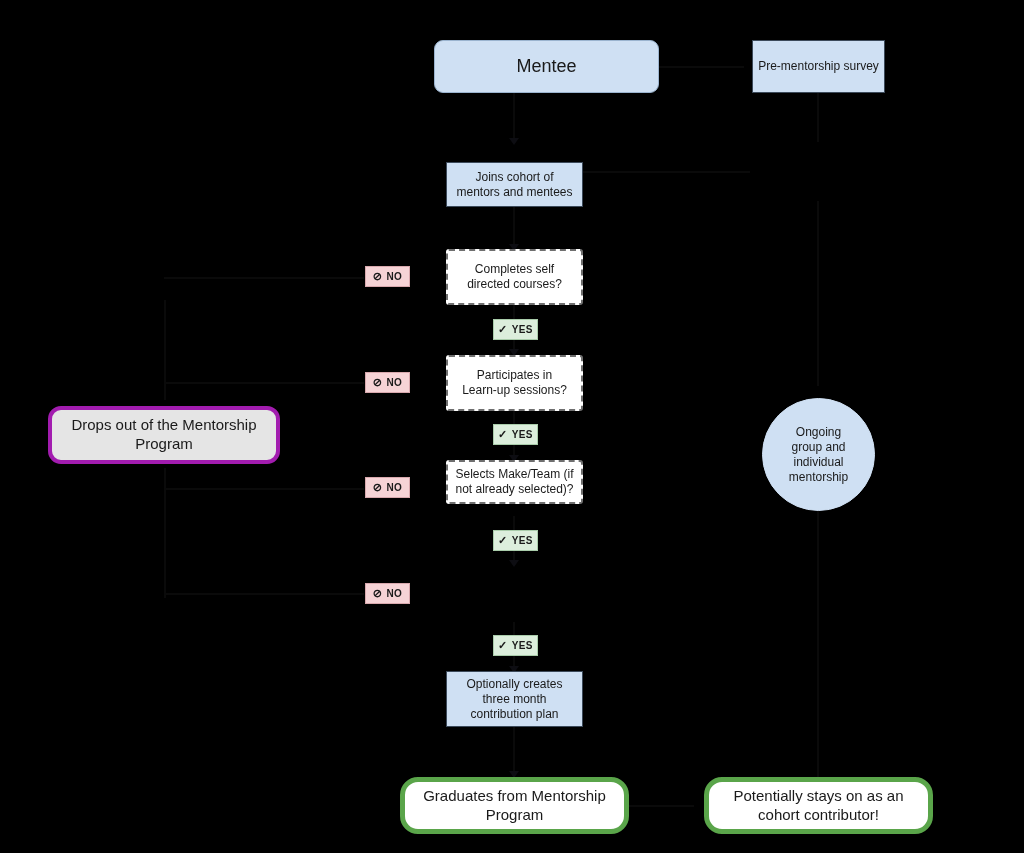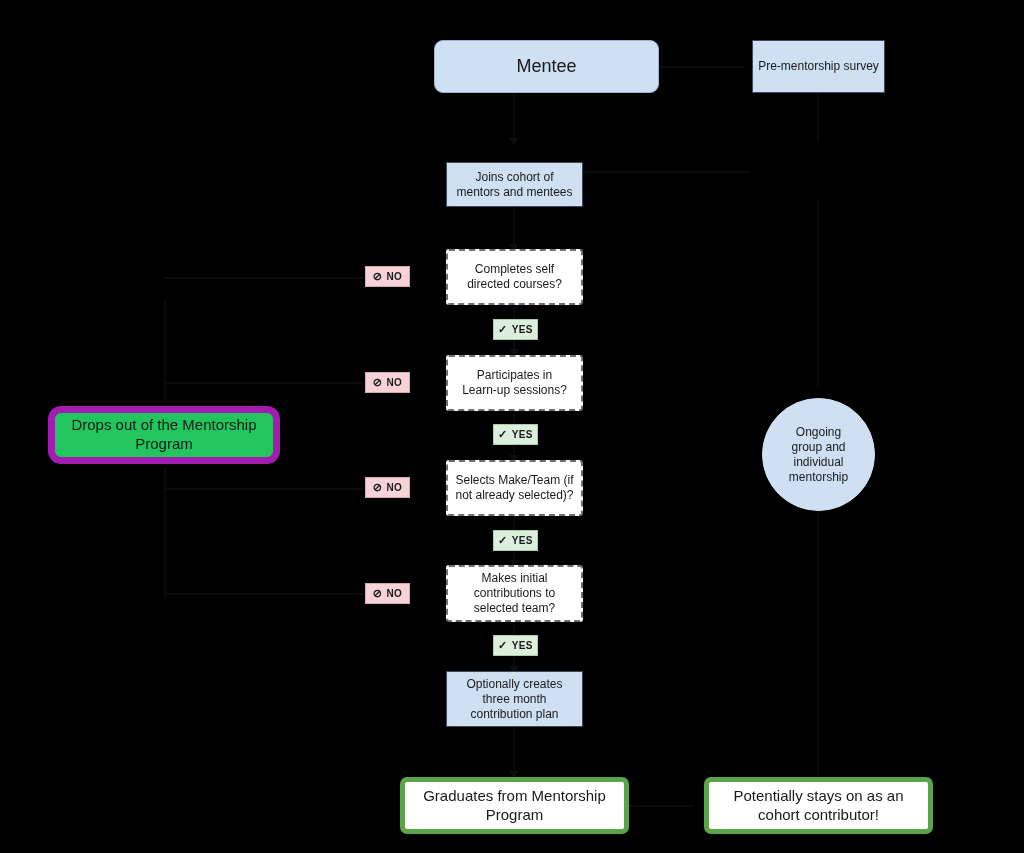--- a/index.html
+++ b/index.html
@@ -54,28 +54,28 @@
 
   
   .circle {
     background: #cfe0f3;
     border: 1px solid #cfe0f3;
     border-radius: 50%;
   }
 
   
   .outline-red {
-    background: #22c55e;
-    border: 7px solid #a21caf;
+    background: #e5e5e5;
+    border: 4px solid #a21caf;
     border-radius: 13px;
   }
   .outline-green {
     background: #ffffff;
     border: 5px solid #5aa54a;
-    border-radius: 7px;
+    border-radius: 18px;
   }
 
   
   .badge {
     position: absolute;
     box-sizing: border-box;
     display: flex;
     align-items: center;
     justify-content: center;
     gap: 4px;
@@ -173,30 +173,25 @@
   <div class="node decision" style="left:446px; top:249px; width:137px; height:56px; font-size:12px;">
     <span class="lbl">Completes self
 directed courses?</span>
   </div>
 
   <div class="node decision" style="left:446px; top:355px; width:137px; height:56px; font-size:12px;">
     <span class="lbl">Participates in
 Learn-up sessions?</span>
   </div>
 
-  <div class="node decision" style="left:446px; top:460px; width:137px; height:56px; font-size:12px;">
+  <div class="node decision" style="left:446px; top:460px; width:137px; height:44px; font-size:12px;">
     <span class="lbl">Selects Make/Team (if
 not already selected)?</span>
   </div>
 
-  <div class="node decision" style="left:446px; top:565px; width:137px; height:57px; font-size:12px;">
-    <span class="lbl">Makes initial
-contributions to
-selected team?</span>
-  </div>
 
   <div class="node proc" style="left:446px; top:671px; width:137px; height:56px; font-size:12px;">
     <span class="lbl">Optionally creates
 three month
 contribution plan</span>
   </div>
 
   <div class="node circle" style="left:762px; top:398px; width:113px; height:113px; font-size:12px;">
     <span class="lbl">Ongoing
 group and

